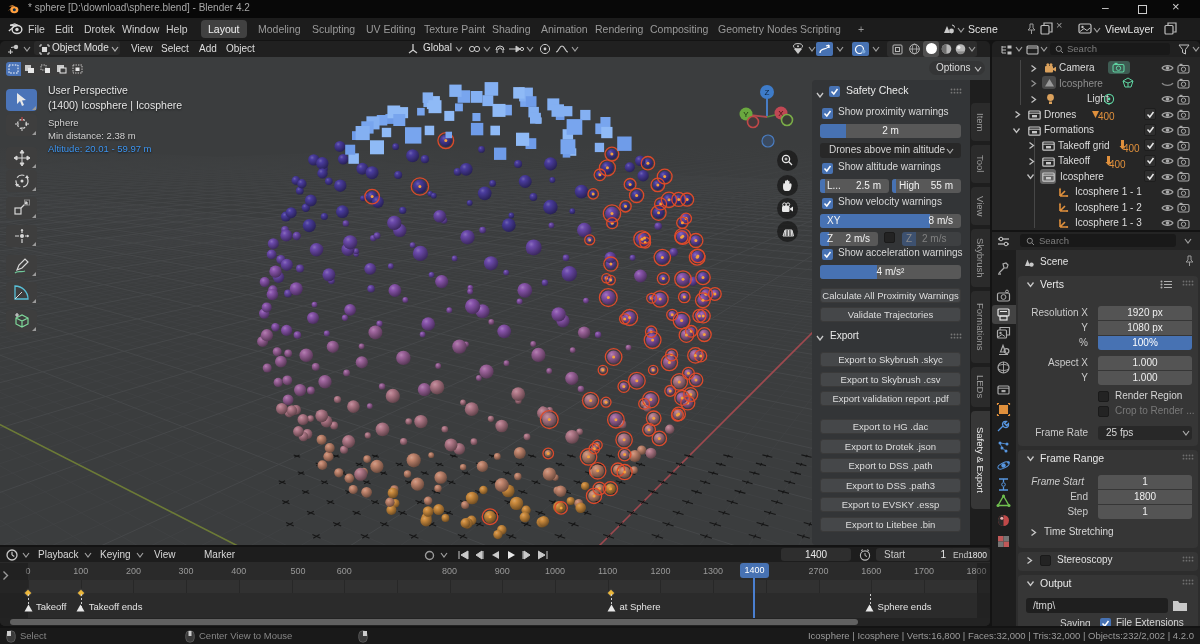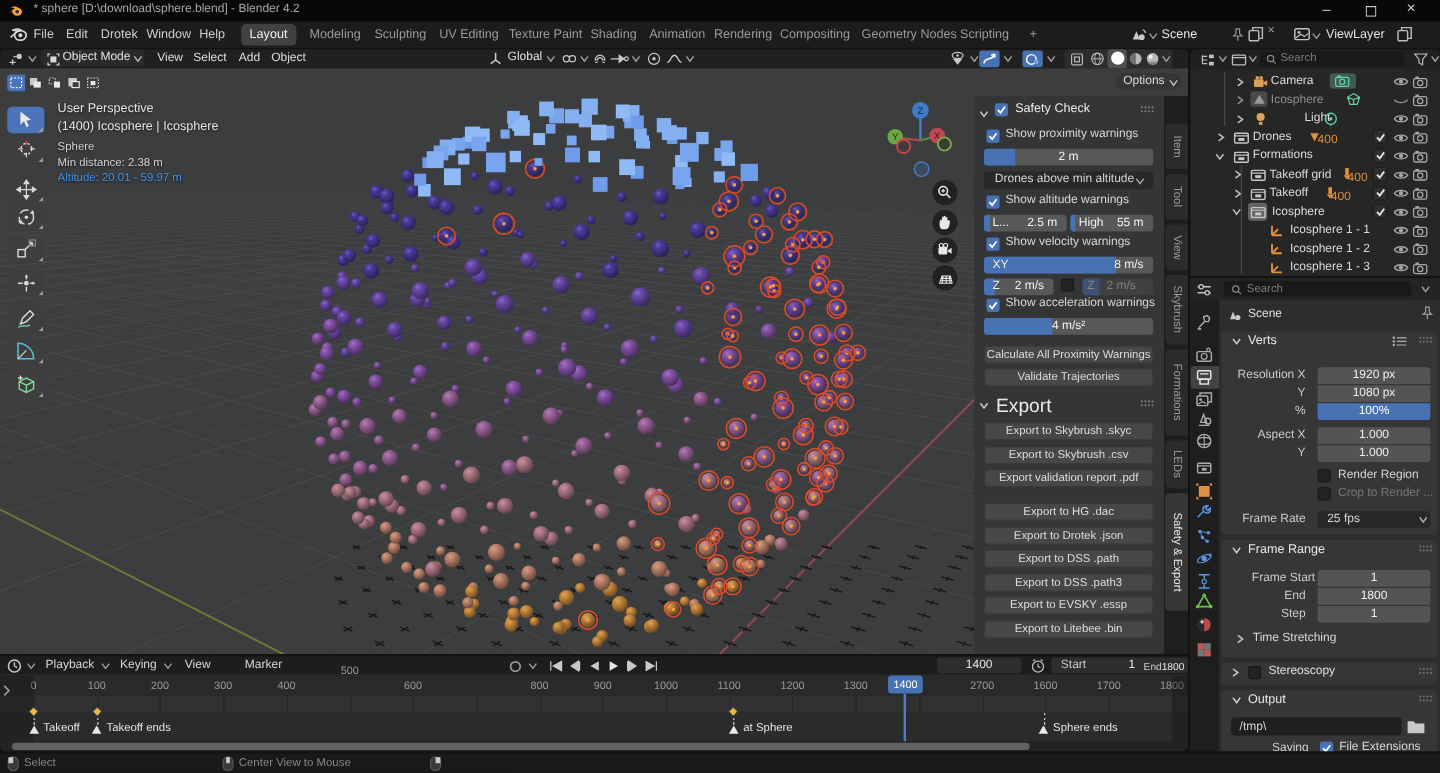--- a/index.html
+++ b/index.html
@@ -1713,21 +1713,21 @@
     </svg>
     <div class="abs" style="left:838px;top:190px;color:#d8d8d8;font-size:10px;white-space:nowrap;">Show acceleration warnings</div>
     <div class="abs slider" style="left:820px;top:208px;width:141px;"></div>
     <div class="abs" style="left:820px;top:208px;width:57px;height:14px;background:#4772b3;border-radius:3px 0 0 3px;"></div>
     <div class="abs" style="left:820px;top:209px;width:141px;color:#f2f2f2;font-size:10px;text-align:center;">4 m/s²</div>
     <div class="abs btn" style="left:820px;top:231px;width:141px;">Calculate All Proximity Warnings</div>
     <div class="abs btn" style="left:820px;top:250px;width:141px;">Validate Trajectories</div>
     <svg class="abs" style="left:816px;top:277px;" width="8" height="7" viewBox="0 0 8 7">
       <path d="M1 2 L4 6 L7 2" stroke="#c9c9c9" stroke-width="1.3" fill="none"></path>
     </svg>
-    <div class="abs" style="left:830px;top:273px;color:#eaeaea;font-size:16px;white-space:nowrap;text-align:right;">Export</div>
+    <div class="abs" style="left:830px;top:273px;color:#eaeaea;font-size:10px;white-space:nowrap;text-align:right;">Export</div>
     <svg class="abs" style="left:950px;top:276px;" width="12" height="7" viewBox="0 0 12 7">
       <circle cx="1.5" cy="1.5" r="0.9" fill="#777777"></circle>
       <circle cx="1.5" cy="4.7" r="0.9" fill="#777777"></circle>
       <circle cx="4.5" cy="1.5" r="0.9" fill="#777777"></circle>
       <circle cx="4.5" cy="4.7" r="0.9" fill="#777777"></circle>
       <circle cx="7.5" cy="1.5" r="0.9" fill="#777777"></circle>
       <circle cx="7.5" cy="4.7" r="0.9" fill="#777777"></circle>
       <circle cx="10.5" cy="1.5" r="0.9" fill="#777777"></circle>
       <circle cx="10.5" cy="4.7" r="0.9" fill="#777777"></circle>
     </svg>
@@ -2137,21 +2137,21 @@
     <svg class="abs" style="left:190px;top:222px;" width="12" height="7" viewBox="0 0 12 7">
       <circle cx="1.5" cy="1.5" r="0.9" fill="#6e6e6e"></circle>
       <circle cx="1.5" cy="4.7" r="0.9" fill="#6e6e6e"></circle>
       <circle cx="4.5" cy="1.5" r="0.9" fill="#6e6e6e"></circle>
       <circle cx="4.5" cy="4.7" r="0.9" fill="#6e6e6e"></circle>
       <circle cx="7.5" cy="1.5" r="0.9" fill="#6e6e6e"></circle>
       <circle cx="7.5" cy="4.7" r="0.9" fill="#6e6e6e"></circle>
       <circle cx="10.5" cy="1.5" r="0.9" fill="#6e6e6e"></circle>
       <circle cx="10.5" cy="4.7" r="0.9" fill="#6e6e6e"></circle>
     </svg>
-    <div class="abs plabel" style="left:16px;top:243px;width:88px;">Frame Start</div>
+    <div class="abs plabel" style="left:4px;top:243px;width:88px;font-style:italic;">Frame Start</div>
     <div class="abs" style="left:106px;top:243px;width:94px;height:14px;background:#545454;border-radius:3px 3px 0 0;color:#efefef;font-size:10px;text-align:center;line-height:14px;">1</div>
     <div class="abs plabel" style="left:8px;top:258px;width:88px;">End</div>
     <div class="abs" style="left:106px;top:258px;width:94px;height:14px;background:#545454;border-radius:0;color:#efefef;font-size:10px;text-align:center;line-height:14px;">1800</div>
     <div class="abs plabel" style="left:8px;top:273px;width:88px;">Step</div>
     <div class="abs" style="left:106px;top:273px;width:94px;height:14px;background:#545454;border-radius:0 0 3px 3px;color:#efefef;font-size:10px;text-align:center;line-height:14px;">1</div>
     <svg class="abs" style="left:38px;top:296px;" width="7" height="9" viewBox="0 0 7 9">
       <path d="M1.5 1.5 L5.5 4.5 L1.5 7.5" stroke="#c9c9c9" stroke-width="1.3" fill="none"></path>
     </svg>
     <div class="abs" style="left:52px;top:294px;white-space:nowrap;color:#d8d8d8;font-size:10px;">Time Stretching</div>
     <div class="abs panel" style="left:26px;top:320px;width:180px;height:19px;"></div>
@@ -2241,21 +2241,21 @@
     <div class="abs" style="left:876px;top:2px;width:70px;color:#e8e8e8;font-size:10px;text-align:right;">1</div>
     <div class="abs" style="left:950px;top:1px;width:40px;height:13px;background:#2e2e2e;border-radius:3px;"></div>
     <div class="abs" style="left:953px;top:3px;color:#c8c8c8;font-size:8.5px;">End</div>
     <div class="abs" style="left:950px;top:3px;width:37px;color:#e8e8e8;font-size:8.5px;text-align:right;">1800</div>
     <div class="abs" style="left:0px;top:15px;width:990px;height:18px;background:#2a2a2a;"></div>
     <div class="abs tick" style="left:14.0px;top:19px;width:28px;text-align:center;">0</div>
     <div class="abs tick" style="left:66.7px;top:19px;width:28px;text-align:center;">100</div>
     <div class="abs tick" style="left:119.4px;top:19px;width:28px;text-align:center;">200</div>
     <div class="abs tick" style="left:172.1px;top:19px;width:28px;text-align:center;">300</div>
     <div class="abs tick" style="left:224.8px;top:19px;width:28px;text-align:center;">400</div>
-    <div class="abs tick" style="left:277.5px;top:7px;width:28px;text-align:center;">500</div>
+    <div class="abs tick" style="left:277.5px;top:19px;width:28px;text-align:right;">500</div>
     <div class="abs tick" style="left:330.2px;top:19px;width:28px;text-align:center;">600</div>
     <div class="abs tick" style="left:382.90000000000003px;top:35px;width:28px;text-align:left;">700</div>
     <div class="abs tick" style="left:435.6px;top:19px;width:28px;text-align:center;">800</div>
     <div class="abs tick" style="left:488.3px;top:19px;width:28px;text-align:center;">900</div>
     <div class="abs tick" style="left:541.0px;top:19px;width:28px;text-align:center;">1000</div>
     <div class="abs tick" style="left:593.7px;top:19px;width:28px;text-align:center;">1100</div>
     <div class="abs tick" style="left:646.4px;top:19px;width:28px;text-align:center;">1200</div>
     <div class="abs tick" style="left:699.1px;top:19px;width:28px;text-align:center;">1300</div>
     <div class="abs tick" style="left:804.5px;top:19px;width:28px;text-align:center;">2700</div>
     <div class="abs tick" style="left:857.2px;top:19px;width:28px;text-align:center;">1600</div>
@@ -2329,12 +2329,13 @@
     <div class="abs" style="left:20px;top:2px;">Select</div>
     <svg class="abs" style="left:185px;top:2px;" width="10" height="13" viewBox="0 0 10 13">
       <rect x="0.8" y="0.8" width="8.4" height="11.4" rx="4" fill="#3a3a3a" stroke="#555555"></rect>
       <rect x="3.5" y="1" width="3" height="5" fill="#cccccc"></rect>
     </svg>
     <div class="abs" style="left:199px;top:2px;">Center View to Mouse</div>
     <svg class="abs" style="left:358px;top:2px;" width="10" height="13" viewBox="0 0 10 13">
       <rect x="0.8" y="0.8" width="8.4" height="11.4" rx="4" fill="#3a3a3a" stroke="#555555"></rect>
       <rect x="5" y="1" width="4" height="5" fill="#cccccc"></rect>
     </svg>
+    <div class="abs" style="left:795px;top:2px;width:399px;text-align:right;color:#9b9b9b;">Icosphere | Icosphere | Verts:16,800 | Faces:32,000 | Tris:32,000 | Objects:232/2,002 | 4.2.0</div>
   </div>
 </body></html>

